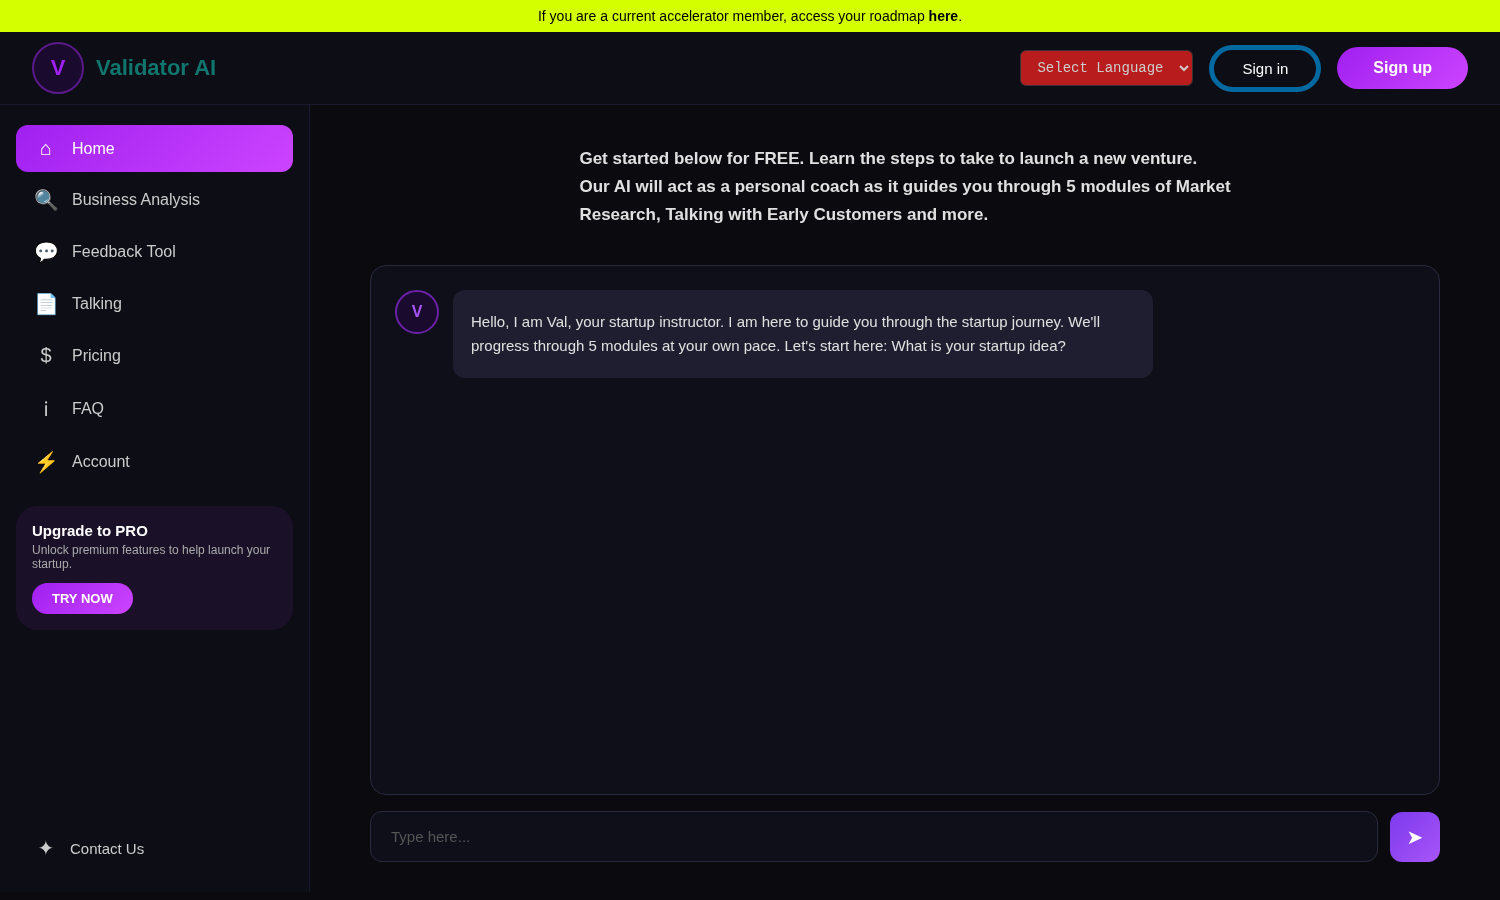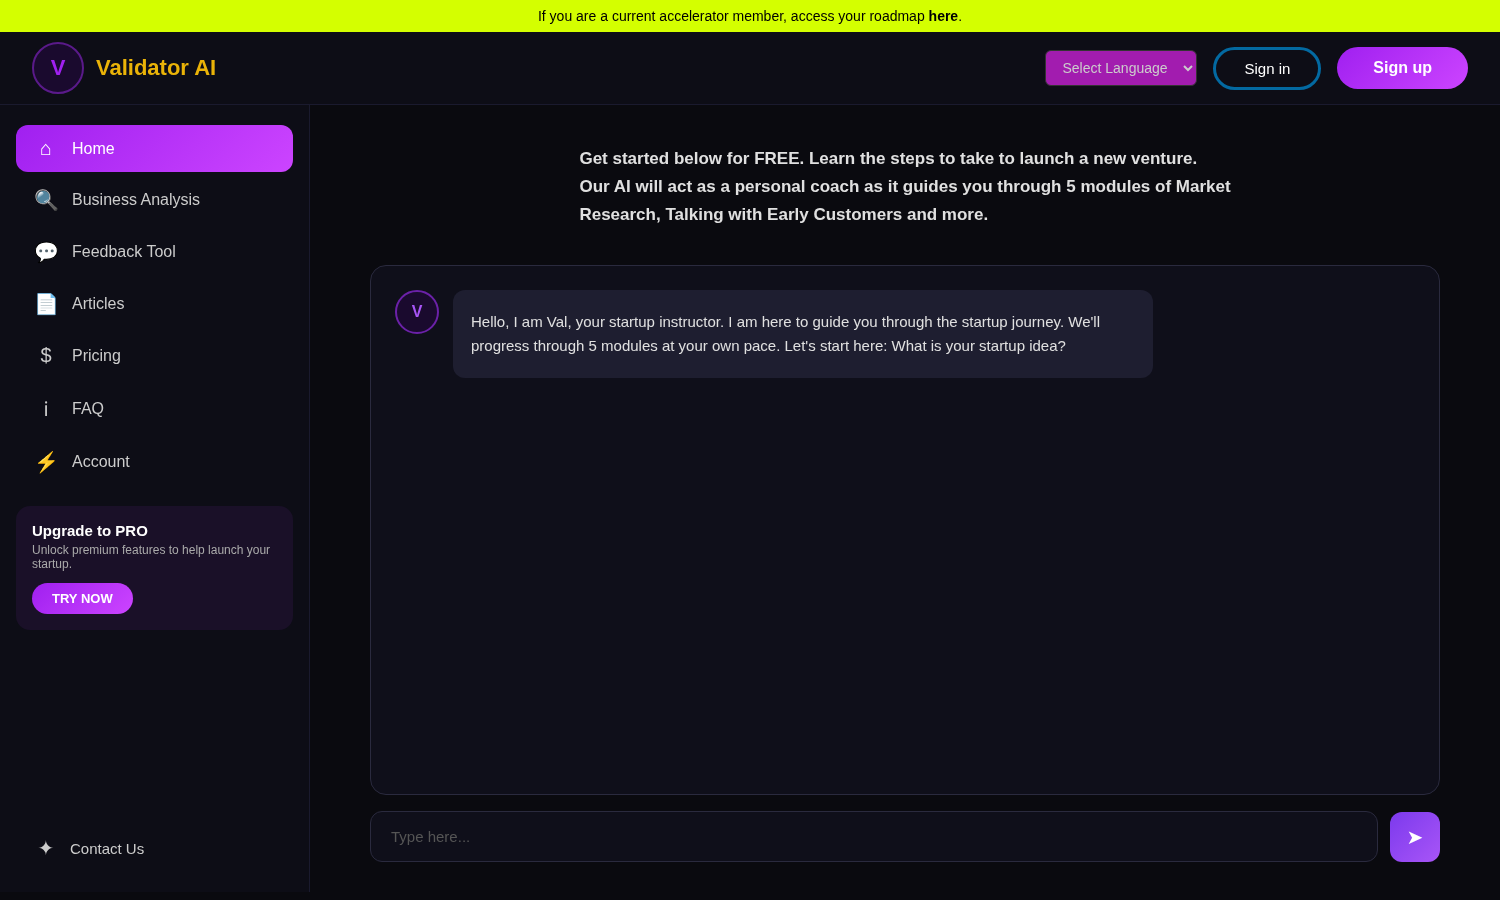--- a/index.html
+++ b/index.html
@@ -48,40 +48,41 @@
       justify-content: center;
     }
     .logo-v {
       color: #a020f0;
       font-size: 22px;
       font-weight: 900;
     }
     .logo-text {
       font-size: 22px;
       font-weight: 700;
-      color: #eab308;
+      color: #0f766e;
     }
     .header-right {
       display: flex;
       align-items: center;
       gap: 16px;
     }
     .lang-select {
-      background: #a21caf;
+      background: #b91c1c;
       color: #ccc;
       border: 1px solid #333;
       border-radius: 6px;
       padding: 8px 12px;
       font-size: 14px;
       cursor: pointer;
+      font-family: Liberation Mono, monospace;
     }
     .sign-in-btn {
       background: transparent;
       color: #fff;
-      border: 3px solid #0369a1;
+      border: 5px solid #0369a1;
       border-radius: 24px;
       padding: 10px 28px;
       font-size: 15px;
       cursor: pointer;
     }
     .sign-up-btn {
       background: linear-gradient(135deg, #a020f0, #cc44ff);
       color: #fff;
       border: none;
       border-radius: 24px;
@@ -127,21 +128,21 @@
     .nav-icon {
       font-size: 20px;
       width: 24px;
       text-align: center;
       flex-shrink: 0;
     }
 
     
     .upgrade-card {
       background: #1a1028;
-      border-radius: 14px;
+      border-radius: 21px;
       padding: 16px;
       margin: 16px 0;
     }
     .upgrade-title {
       font-size: 15px;
       font-weight: 700;
       color: #fff;
       margin-bottom: 4px;
     }
     .upgrade-desc {
@@ -314,21 +315,21 @@
         <div class="nav-item">
       <span class="nav-icon">🔍</span>
       <span>Business Analysis</span>
     </div>
         <div class="nav-item">
       <span class="nav-icon">💬</span>
       <span>Feedback Tool</span>
     </div>
         <div class="nav-item">
       <span class="nav-icon">📄</span>
-      <span>Articles</span>
+      <span>Talking</span>
     </div>
         <div class="nav-item">
       <span class="nav-icon">$</span>
       <span>Pricing</span>
     </div>
         <div class="nav-item">
       <span class="nav-icon">ℹ</span>
       <span>FAQ</span>
     </div>
         <div class="nav-item">

